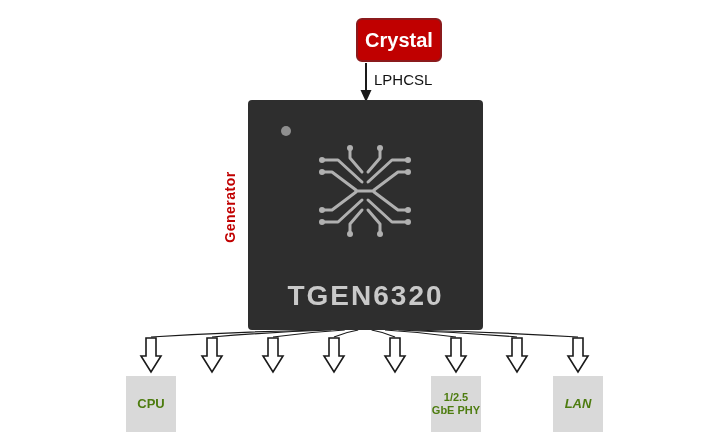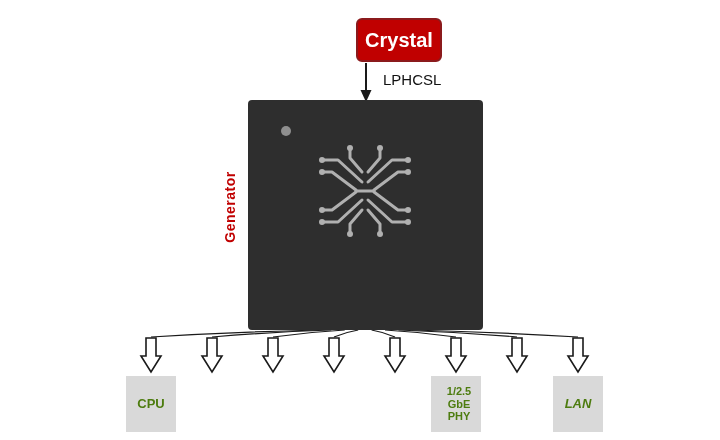--- a/index.html
+++ b/index.html
@@ -5,40 +5,40 @@
   html,body{margin:0;padding:0;background:#fff;}
   .canvas{position:relative;width:720px;height:440px;background:#ffffff;overflow:hidden;
           font-family:"Liberation Sans",sans-serif;}
   .overlay{position:absolute;left:0;top:0;width:720px;height:440px;pointer-events:none;}
 
   .crystal{position:absolute;left:324px;top:18px;width:86px;height:44px;
            background:var(--red,#c00000);border:2px solid #8b1a1c;border-radius:6px;
            color:#fff;font-weight:bold;font-size:20px;
            display:flex;align-items:center;justify-content:center;box-sizing:border-box;margin-left:32px;}
 
-  .bus-label{position:absolute;left:374px;top:71px;font-size:15px;color:#111;margin-left:9px;}
+  .bus-label{position:absolute;left:374px;top:71px;font-size:15px;color:#111;}
 
   .generator{position:absolute;left:162px;top:197px;width:140px;height:20px;
              transform:rotate(-90deg);color:var(--red,#c00000);
              font-weight:bold;font-size:14px;letter-spacing:.5px;text-align:center;}
 
   .chip{position:absolute;left:248px;top:100px;width:235px;height:230px;
         background:var(--chip,#2e2e2e);border-radius:4px;}
   .pin1{position:absolute;left:33px;top:26px;width:10px;height:10px;border-radius:50%;
         background:#8f8f8f;}
   .logo{position:absolute;left:52px;top:26px;}
   .chipname{position:absolute;left:0;right:0;bottom:18px;text-align:center;
             color:#c9c9c9;font-size:28px;font-weight:bold;letter-spacing:2px;}
 
   .out-item{position:absolute;top:337px;width:50px;text-align:center;}
   .blk{display:block;margin:0 auto;}
   .out-box{margin-top:2px;height:56px;background:var(--box,#d9d9d9);color:#4d7c0f;
            font-weight:bold;font-size:13px;line-height:1.15;
            display:flex;align-items:center;justify-content:center;text-align:center;}
-  .out-box.small{font-size:11px;padding-left:6px;}
+  .out-box.small{font-size:11px;}
 </style>
 </head>
 <body>
 
 <div class="canvas">
 
   <svg class="overlay" viewBox="0 0 720 440" width="720" height="440">
 
     <g>
       <line x1="366" y1="63" x2="366" y2="92" stroke="#1a1a1a" stroke-width="2"></line>
@@ -89,20 +89,21 @@
         <circle cx="108" cy="34" r="3"></circle>
           <circle cx="108" cy="46" r="3"></circle>
         <circle cx="108" cy="84" r="3"></circle>
           <circle cx="108" cy="96" r="3"></circle>
         <circle cx="50" cy="22" r="3"></circle>
           <circle cx="80" cy="22" r="3"></circle>
         <circle cx="50" cy="108" r="3"></circle>
           <circle cx="80" cy="108" r="3"></circle>
       </g>
     </svg>
+    <div class="chipname">TGEN6320</div>
   </div>
 
   <div id="outputs">
       <div class="out-item" style="left: 126px;">
         <svg class="blk" width="50" height="37" viewBox="0 0 50 37">
           <polygon points="20,1 30,1 30,19 35,19 25,35 15,19 20,19" fill="#ffffff" stroke="#1a1a1a" stroke-width="1.6"></polygon>
         </svg>
         <div class="out-box">CPU</div>
       </div>
       <div class="out-item" style="left: 187px;">

